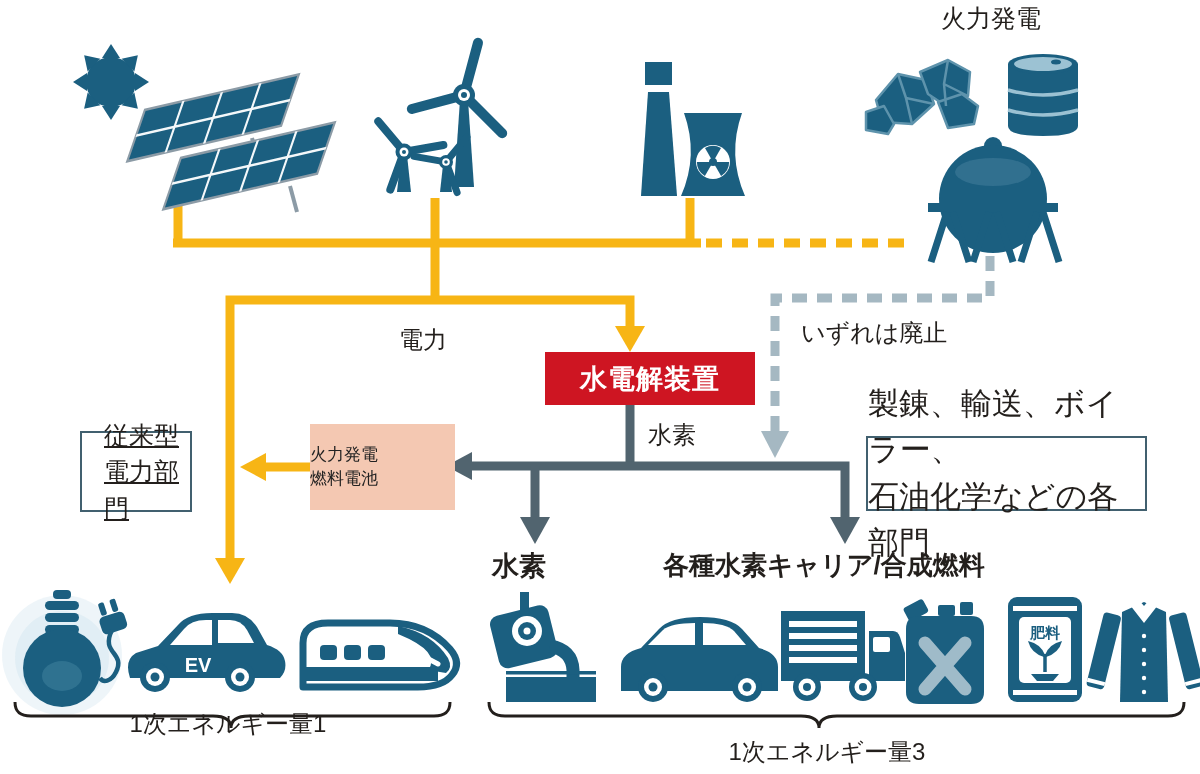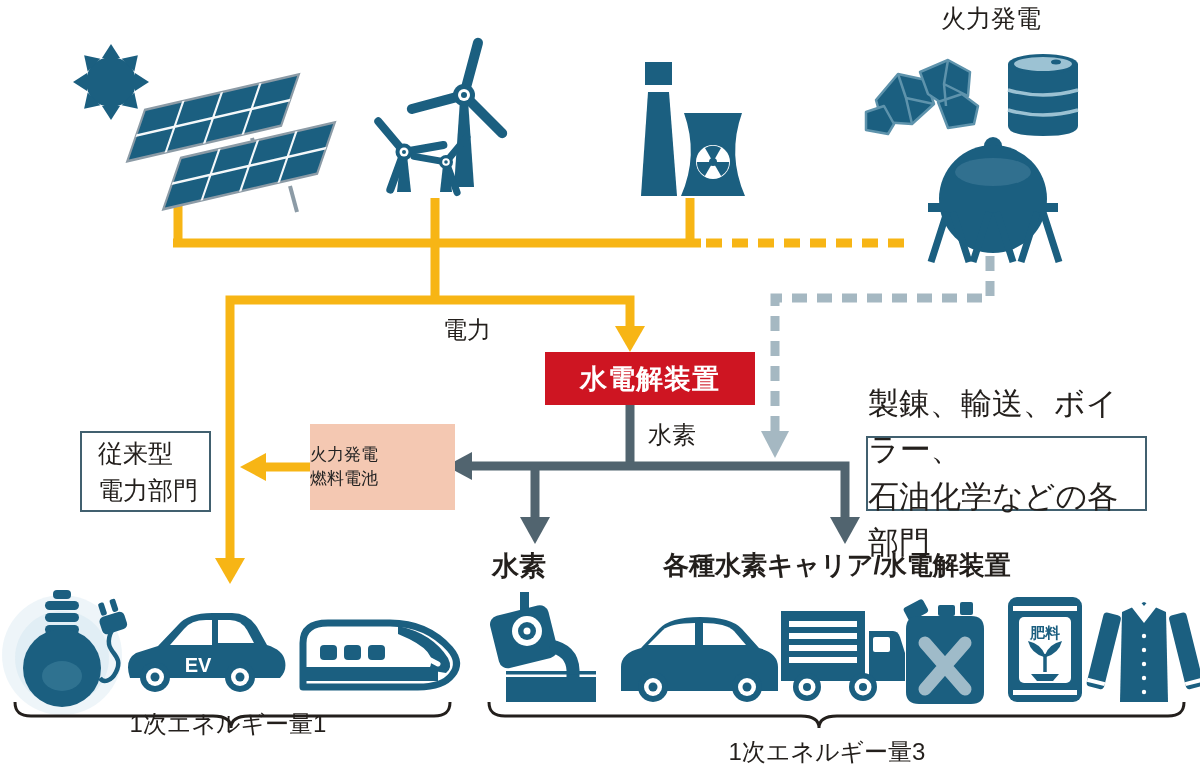--- a/index.html
+++ b/index.html
@@ -9,22 +9,22 @@
   .lbl{position:absolute;white-space:nowrap;font-size:24px;color:var(--ink,#231F1C);}
   .ttl{position:absolute;top:2px;transform:translateX(-50%);font-size:25px;white-space:nowrap;}
   .co2sub{font-size:0.68em;vertical-align:-0.25em;}
   .bold{font-weight:bold;font-size:26px;}
   .box{position:absolute;display:flex;flex-direction:column;justify-content:center;box-sizing:border-box;}
   .red-box{left:545px;top:352px;width:210px;height:53px;background:var(--red,#CE1522);
            color:#fff;font-size:27px;font-weight:bold;align-items:center;letter-spacing:1px;}
   .pink-box{left:310px;top:424px;width:145px;height:86px;background:var(--pink,#F4C8B2);
             font-size:17px;line-height:1.4;color:#222;}
   .outline-box{background:#fff;border:2px solid var(--border,#41606F);}
-  .conv-box{left:80px;top:431px;width:131px;height:81px;font-size:25px;line-height:1.45;
-            align-items:flex-start;padding-left:16px;}
+  .conv-box{left:80px;top:431px;width:112px;height:81px;font-size:25px;line-height:1.45;
+            align-items:flex-start;padding-left:22px;text-decoration:underline;}
   .sect-box{left:866px;top:436px;width:281px;height:75px;font-size:31px;line-height:1.5;align-items:center;}
   .cny{stroke:var(--yellow,#F7B515);stroke-width:9;fill:none;}
   .cnd{stroke:var(--slate,#51646F);stroke-width:9;fill:none;}
   .cnl{stroke:var(--dash,#A5B8C2);stroke-width:9;fill:none;stroke-dasharray:15 10;}
   .dashed{stroke-dasharray:16 10;}
   .ah-y{fill:var(--yellow,#F7B515);}
   .ah-d{fill:var(--slate,#51646F);}
   .ah-l{fill:var(--dash,#A5B8C2);}
   .brace{fill:none;stroke:var(--ink,#231F1C);stroke-width:3;}
   svg text{font-family:"Liberation Sans","DejaVu Sans",sans-serif;}
@@ -295,21 +295,22 @@
         <circle cx="1144" cy="692" r="2.2"></circle>
       </g>
     </g>
 
     <path class="brace" d="M15,702 C15,712 20,716 31,716 L213,716 C225,716 231,720 231,728 C231,720 237,716 249,716 L434,716 C445,716 450,712 450,702"></path>
     <path class="brace" d="M489,702 C489,712 494,716 505,716 L801,716 C813,716 819,720 819,728 C819,720 825,716 837,716 L1168,716 C1179,716 1184,712 1184,702"></path>
   </svg>
 
   <div class="ttl" style="left:991px;">火力発電</div>
 
-  <div class="lbl" style="left:399px;top:314px;margin-left:44px;">電力</div>
+  <div class="lbl" style="left:399px;top:324px;">電力</div>
+  <div class="lbl" style="left:801px;top:317px;">いずれは廃止</div>
   <div class="lbl" style="left:648px;top:419px;">水素</div>
 
   <div class="box red-box">
     <span>水電解装置</span>
   </div>
 
   <div class="box pink-box">
     <span>火力発電</span>
     <span>燃料電池</span>
   </div>
@@ -318,18 +319,18 @@
     <span>従来型</span>
     <span>電力部門</span>
   </div>
 
   <div class="box outline-box sect-box">
     <span>製錬、輸送、ボイラー、</span>
     <span>石油化学などの各部門</span>
   </div>
 
   <div class="lbl bold" style="left:492px;top:548px;font-size:27px;">水素</div>
-  <div class="lbl bold" style="left:663px;top:548px;">各種水素キャリア/水電解装置</div>
+  <div class="lbl bold" style="left:663px;top:548px;">各種水素キャリア/合成燃料</div>
 
   <div class="lbl" style="left:228px;top:708px;transform:translateX(-50%);">1次エネルギー量1</div>
   <div class="lbl" style="left:827px;top:736px;transform:translateX(-50%);">1次エネルギー量3</div>
 
 </div>
 
 </body></html>

